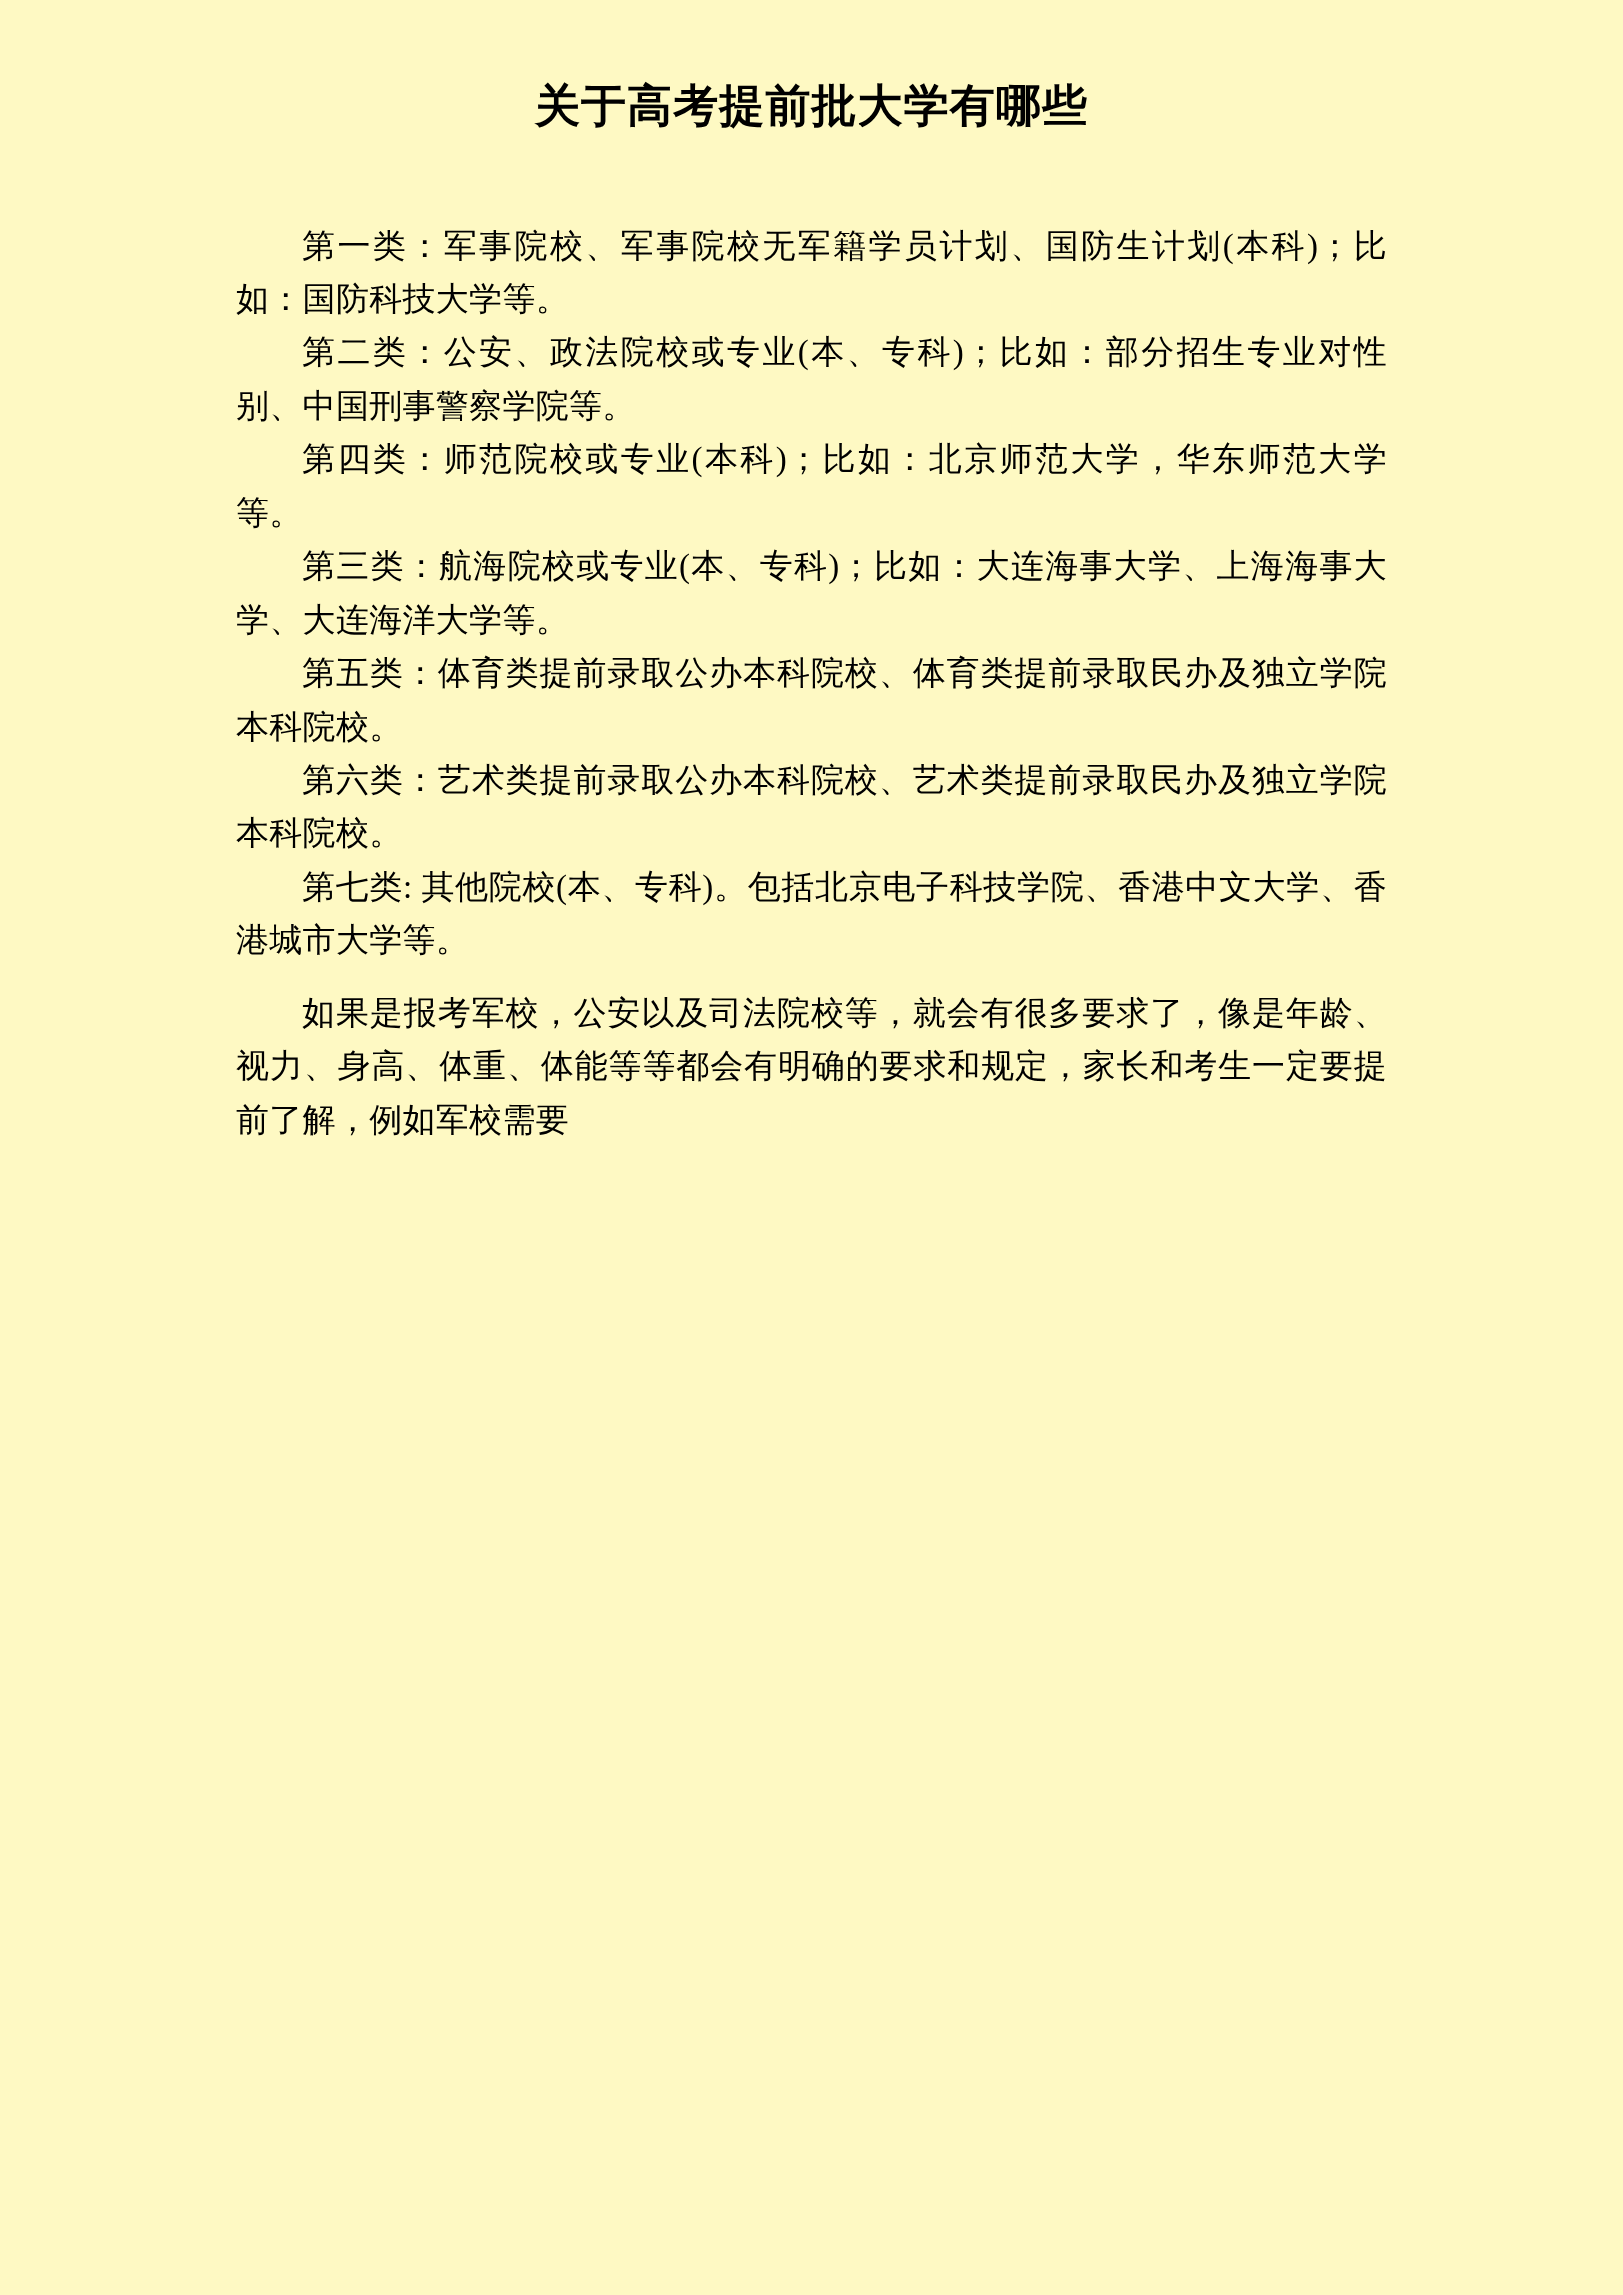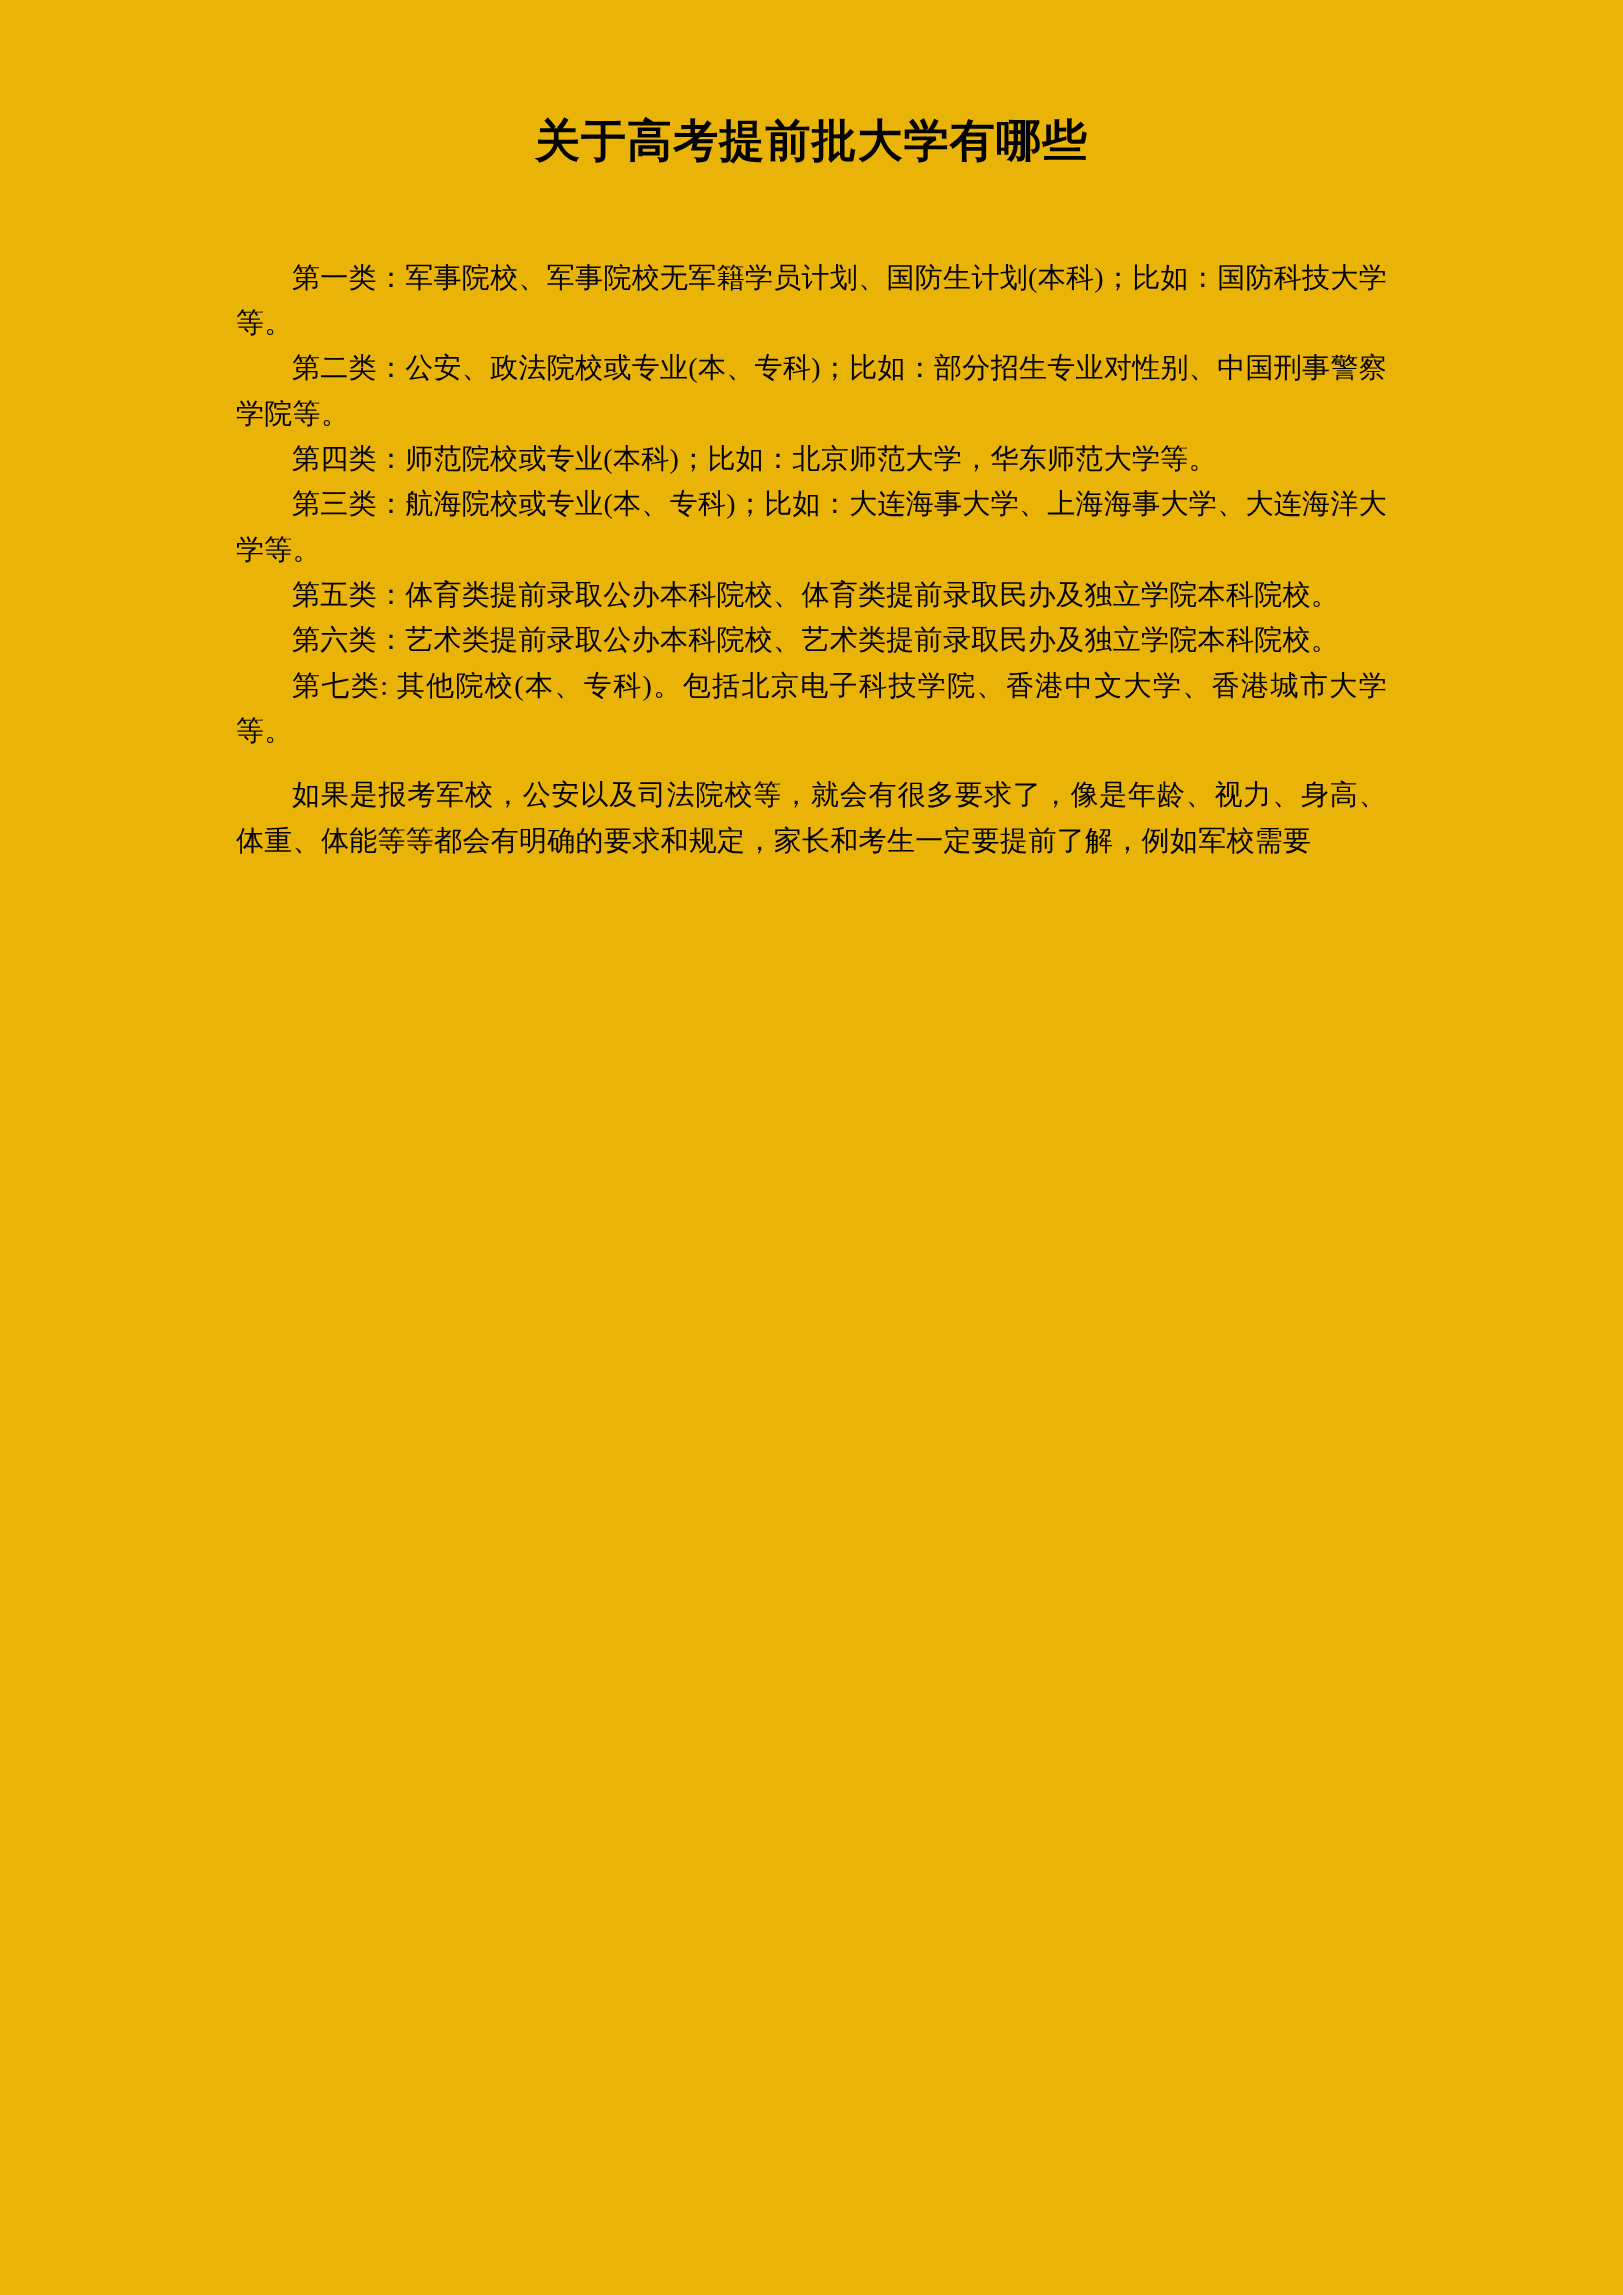--- a/index.html
+++ b/index.html
@@ -8,35 +8,35 @@
     background: #ffffff;
   }
   body {
     font-family: "Liberation Serif", "DejaVu Serif", serif;
     color: #000000;
   }
   .page {
     width: 1623px;
     height: 2295px;
     box-sizing: border-box;
-    background: #eab308;
+    background: #fef9c3;
     position: relative;
-    padding: 112px 236px 0 236px;
+    padding: 77px 236px 0 236px;
   }
   .doc-title {
     text-align: center;
     font-family: "Liberation Sans", "DejaVu Sans", sans-serif;
     font-weight: bold;
     font-size: 45px;
     line-height: 1.3;
     letter-spacing: 1.1px;
     margin: 0 0 84px 0;
   }
   .body-block {
-    font-size: 28px;
+    font-size: 33px;
     line-height: 1.62;
     letter-spacing: 0.3px;
     text-align: justify;
     text-justify: inter-ideograph;
   }
   .para {
     margin: 0;
     text-indent: 2em;
     font-family: "Liberation Serif", "DejaVu Serif", serif;
   }

